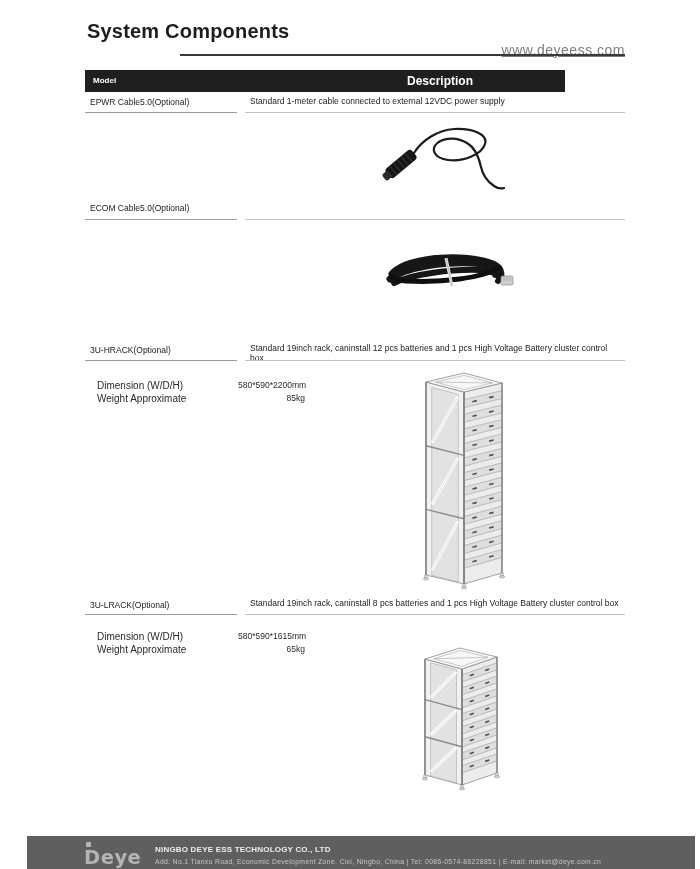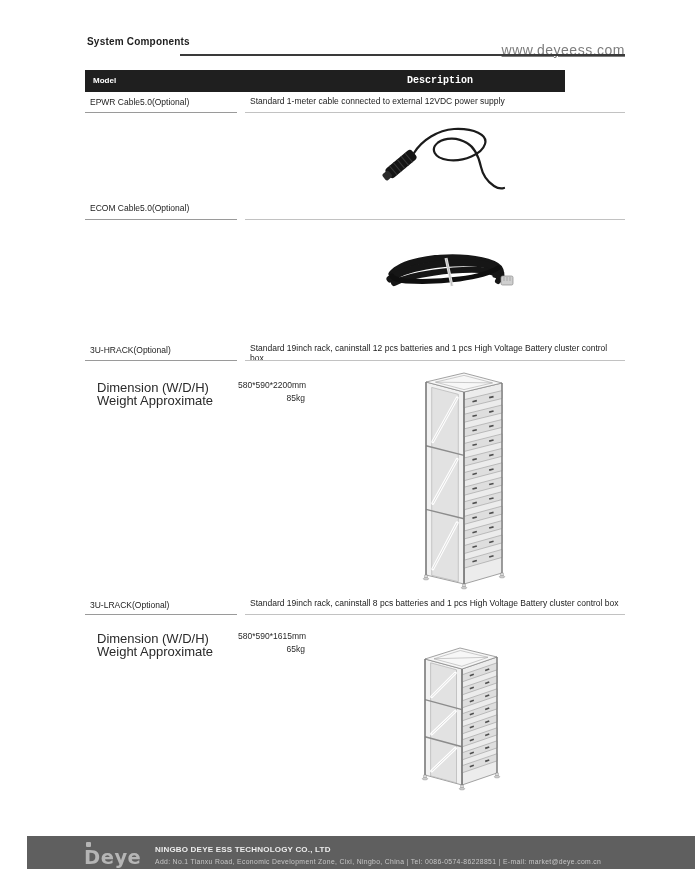--- a/index.html
+++ b/index.html
@@ -3,33 +3,33 @@
 <meta charset="utf-8">
 <style>
   * { margin:0; padding:0; box-sizing:border-box; }
   html,body { background:#ffffff; }
   .page {
     position:relative; width:700px; height:869px; margin:0 auto;
     background:#ffffff; overflow:hidden;
     font-family:"Liberation Sans", sans-serif; color:#2e2e2e;
   }
   .abs { position:absolute; }
-  .title { left:87px; top:36px; font-size:10px; font-weight:bold; color:#1d1d1d; letter-spacing:0.2px; }
+  .title { left:87px; top:20px; font-size:20px; font-weight:bold; color:#1d1d1d; letter-spacing:0.2px; }
   .website { left:495px; top:42px; width:130px; text-align:right; font-size:14px; color:#7d7d7d; letter-spacing:0.5px;text-decoration:underline; }
   .title-rule { left:180px; top:54px; width:445px; height:2px; background:#3a3a3a; }
 
   .thead { left:85px; top:70px; width:480px; height:22px; background:#1f1f1f; }
   .th-model { position:absolute; left:8px; top:0; line-height:22px; font-size:8px; font-weight:bold; color:#ffffff; }
-  .th-desc  { position:absolute; left:295px; top:0; width:120px; text-align:center; line-height:22px; font-size:10px; font-weight:bold; color:#ffffff;font-family:Liberation Mono, monospace; }
+  .th-desc  { position:absolute; left:295px; top:0; width:120px; text-align:center; line-height:22px; font-size:12px; font-weight:bold; color:#ffffff; }
 
   .model { left:90px;  font-size:8.5px; color:#222222; }
   .desc  { left:250px; font-size:8.5px; color:#222222; width:372px; }
   .hr-model { left:85px;  width:152px; height:1px; background:#9a9a9a; }
   .hr-desc  { left:245px; width:380px; height:1px; background:#c2c2c2; }
-  .spec-label { left:97px;  font-size:13px; color:#2a2a2a; }
+  .spec-label { left:97px;  font-size:10px; color:#2a2a2a; }
   .spec-value { left:238px; width:67px; text-align:right; font-size:8.5px; color:#2a2a2a; }
 
   .footer-bar { left:27px; top:816px; width:668px; height:46px; background:#5f5f5f;margin-top:20px; }
   .logo { position:absolute; left:57px; top:6px; color:#b5b5b5; }
   .logo-dot { position:absolute; left:2px; top:0; width:4.5px; height:4.5px; background:#b5b5b5; border-radius:1px; }
   .logo-text { display:block; padding-top:4px; font-size:19.5px; font-weight:bold; letter-spacing:0.5px;
                font-family:"DejaVu Sans", sans-serif; }
   .company { position:absolute; left:128px; top:9px;  font-size:8px; font-weight:bold; color:#ededed; letter-spacing:0.2px; }
   .address { position:absolute; left:128px; top:22px; font-size:6.8px; color:#c6c6c6; letter-spacing:0.35px; }
 

